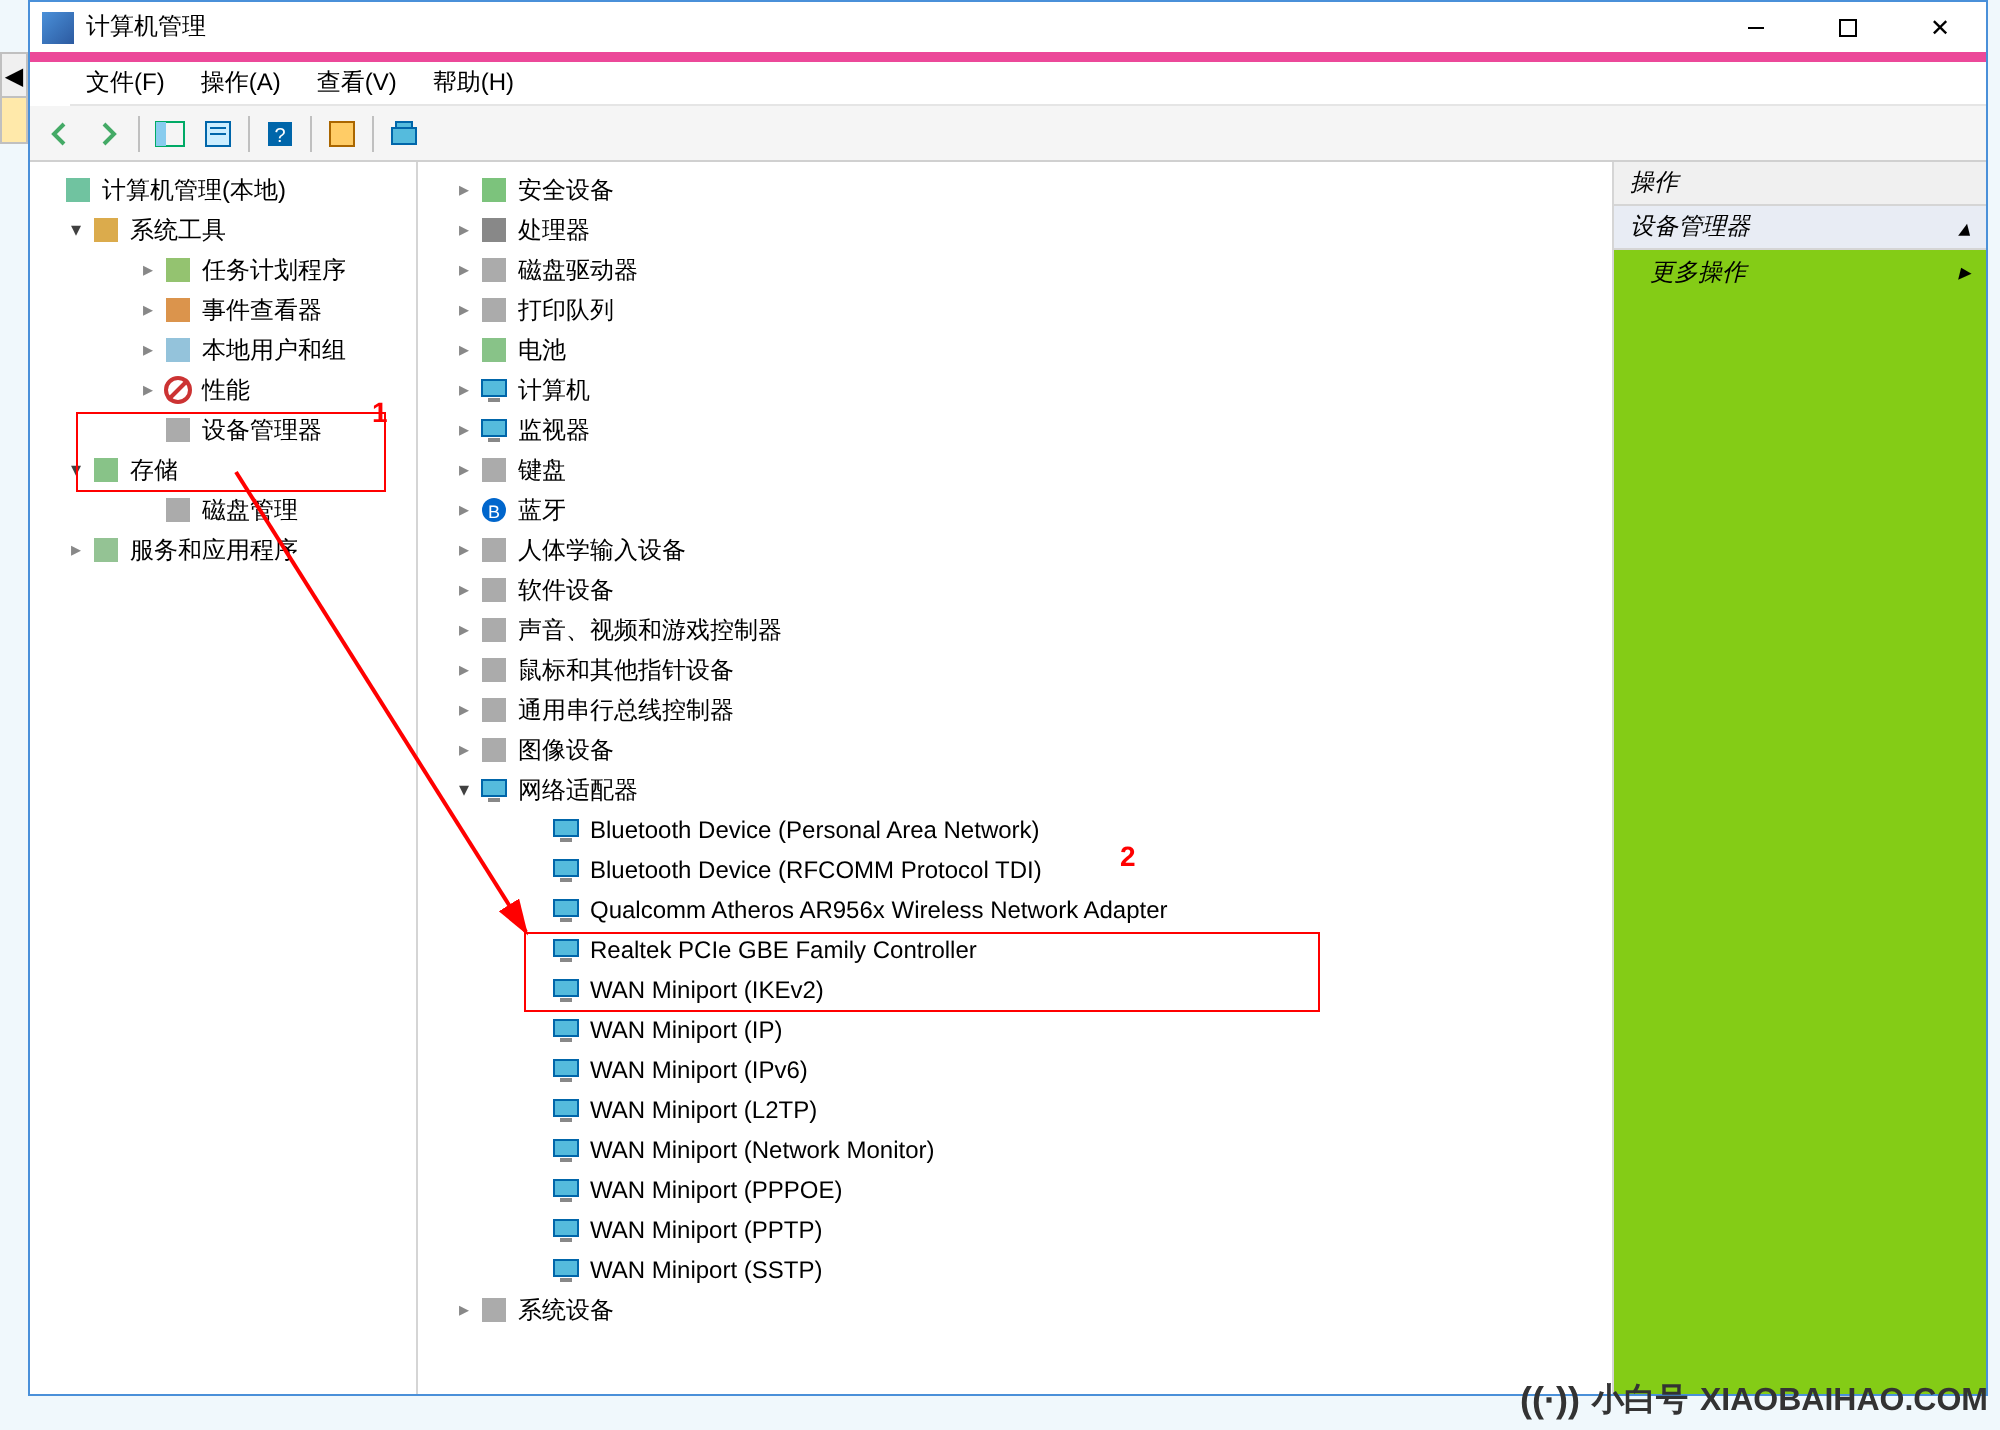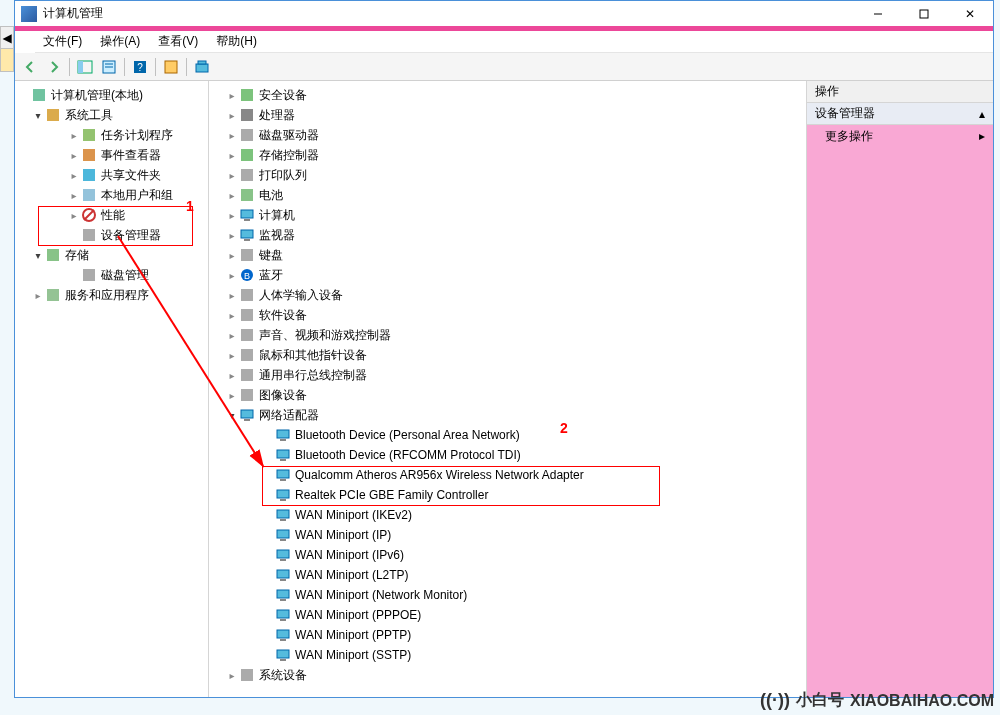--- a/index.html
+++ b/index.html
@@ -16,21 +16,21 @@
 .menubar span { padding: 2px 4px; }
 
 .toolbar { height: 28px; background: #f5f5f5; border-bottom: 1px solid #d0d0d0; display: flex; align-items: center; padding: 0 4px; gap: 2px; }
 .tb-btn { width: 22px; height: 22px; display: flex; align-items: center; justify-content: center; border: 1px solid transparent; }
 .tb-sep { width: 1px; height: 18px; background: #c0c0c0; margin: 0 2px; }
 
 .content { flex: 1; display: flex; background: #fff; }
 
 .left-panel { width: 194px; border-right: 1px solid #d5d5d5; overflow: auto; padding: 4px 0; }
 .mid-panel { flex: 1; border-right: 1px solid #d5d5d5; overflow: auto; padding: 4px 0; background: #fff; }
-.right-panel { width: 186px; background: #f9a8d4; display: flex; flex-direction: column; }
+.right-panel { width: 186px; background: #84cc16; display: flex; flex-direction: column; font-style: italic; }
 
 .tree-item { display: flex; align-items: center; height: 20px; padding-right: 4px; white-space: nowrap; }
 .tree-item .arrow { width: 14px; text-align: center; color: #666; font-size: 10px; }
 .tree-item .arrow.open::before { content: "▾"; color: #404040; }
 .tree-item .arrow.closed::before { content: "▸"; color: #888; }
 .tree-item .arrow.none::before { content: ""; }
 .tree-item .ic { width: 16px; height: 16px; margin-right: 4px; display: inline-flex; align-items: center; justify-content: center; }
 .tree-item .lbl { font-size: 12px; }
 
 
@@ -173,29 +173,20 @@
             <svg width="16" height="16">
               <rect x="2" y="2" width="12" height="12" fill="#c60" opacity="0.7"></rect>
             </svg>
           </span>
           <span class="lbl">事件查看器</span>
         </div>
         <div class="tree-item d2">
           <span class="arrow closed"></span>
           <span class="ic">
             <svg width="16" height="16">
-              <rect x="2" y="2" width="12" height="12" fill="#09c" opacity="0.7"></rect>
-            </svg>
-          </span>
-          <span class="lbl">共享文件夹</span>
-        </div>
-        <div class="tree-item d2">
-          <span class="arrow closed"></span>
-          <span class="ic">
-            <svg width="16" height="16">
               <rect x="2" y="2" width="12" height="12" fill="#6ac" opacity="0.7"></rect>
             </svg>
           </span>
           <span class="lbl">本地用户和组</span>
         </div>
         <div class="tree-item d2">
           <span class="arrow closed"></span>
           <span class="ic">
             <svg width="16" height="16">
               <circle cx="8" cy="8" r="6" fill="none" stroke="#c33" stroke-width="2"></circle>
@@ -261,29 +252,20 @@
           <span class="lbl">处理器</span>
         </div>
         <div class="tree-item d1">
           <span class="arrow closed"></span>
           <span class="ic">
             <svg width="16" height="16">
               <rect x="2" y="2" width="12" height="12" fill="#888" opacity="0.7"></rect>
             </svg>
           </span>
           <span class="lbl">磁盘驱动器</span>
-        </div>
-        <div class="tree-item d1">
-          <span class="arrow closed"></span>
-          <span class="ic">
-            <svg width="16" height="16">
-              <rect x="2" y="2" width="12" height="12" fill="#4a4" opacity="0.7"></rect>
-            </svg>
-          </span>
-          <span class="lbl">存储控制器</span>
         </div>
         <div class="tree-item d1">
           <span class="arrow closed"></span>
           <span class="ic">
             <svg width="16" height="16">
               <rect x="2" y="2" width="12" height="12" fill="#888" opacity="0.7"></rect>
             </svg>
           </span>
           <span class="lbl">打印队列</span>
         </div>

